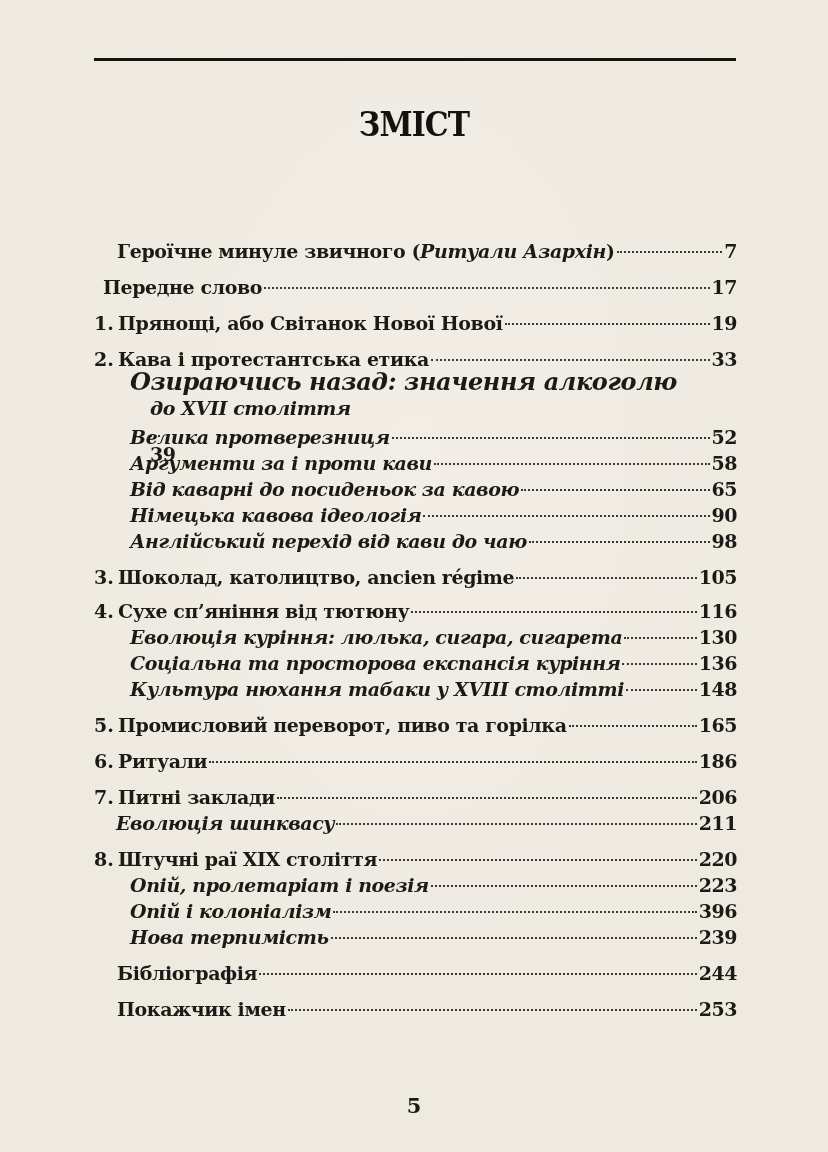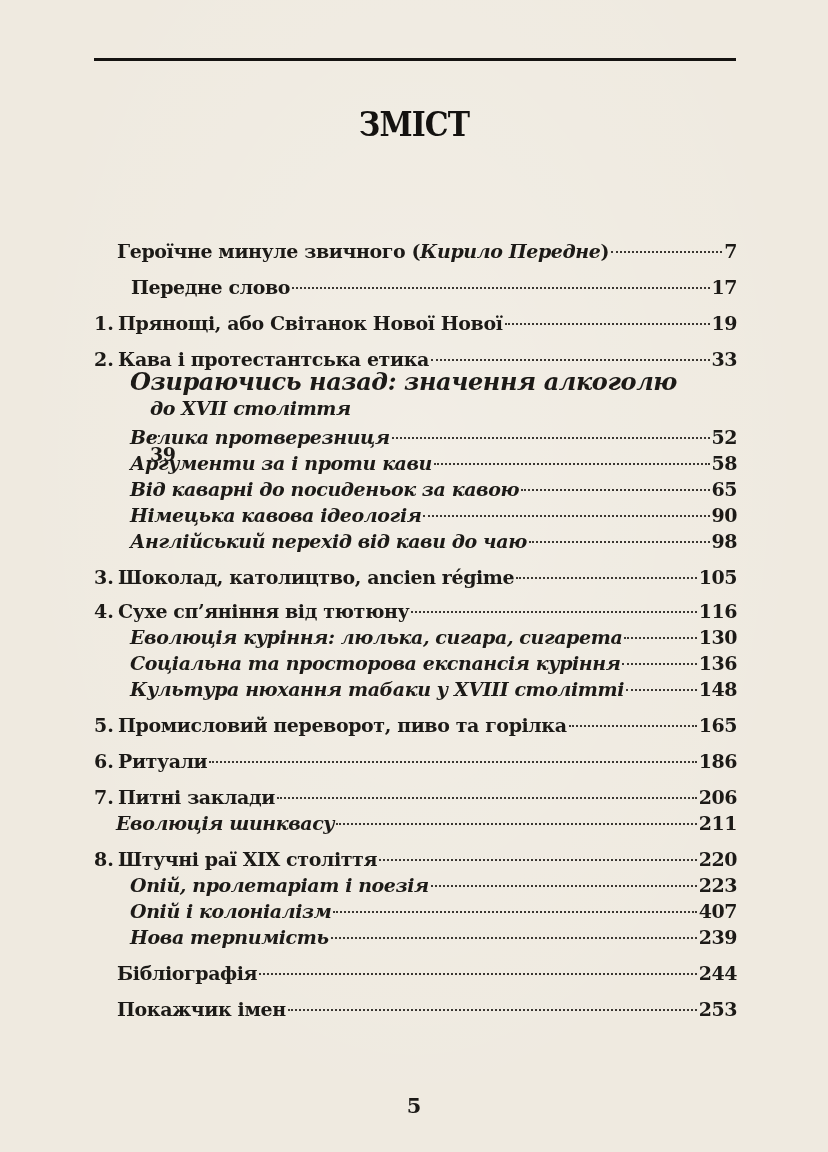--- a/index.html
+++ b/index.html
@@ -108,26 +108,26 @@
 </head>
 <body>
 
 <div class="page">
   <div class="top-rule"></div>
   <div class="title">ЗМІСТ</div>
 
   <div class="toc">
 
     <div class="entry" style="left:117px; top:236px;">
-      <span class="label"><span>Героїчне минуле звичного (</span><span class="it">Кирило Передне</span><span>)</span></span>
+      <span class="label"><span>Героїчне минуле звичного (</span><span class="it">Ритуали Азархін</span><span>)</span></span>
       <span class="dots"></span>
       <span class="page-num">7</span>
     </div>
 
-    <div class="entry" style="left:131px; top:272px;">
+    <div class="entry" style="left:103px; top:272px;">
       <span class="label">Передне слово</span>
       <span class="dots"></span>
       <span class="page-num">17</span>
     </div>
 
     <div class="entry" style="left:94px; top:308px;">
       <span class="num">1.</span>
       <span class="label">Прянощі, або Світанок Нової Нової</span>
       <span class="dots"></span>
       <span class="page-num">19</span>
@@ -233,21 +233,21 @@
       <span class="page-num">220</span>
     </div>
     <div class="entry italic" style="left:130px; top:870px;">
       <span class="label">Опій, пролетаріат і поезія</span>
       <span class="dots"></span>
       <span class="page-num">223</span>
     </div>
     <div class="entry italic" style="left:130px; top:896px;">
       <span class="label">Опій і колоніалізм</span>
       <span class="dots"></span>
-      <span class="page-num">407</span>
+      <span class="page-num">396</span>
     </div>
     <div class="entry italic" style="left:130px; top:922px;">
       <span class="label">Нова терпимість</span>
       <span class="dots"></span>
       <span class="page-num">239</span>
     </div>
 
     <div class="entry" style="left:117px; top:958px;">
       <span class="label">Бібліографія</span>
       <span class="dots"></span>

